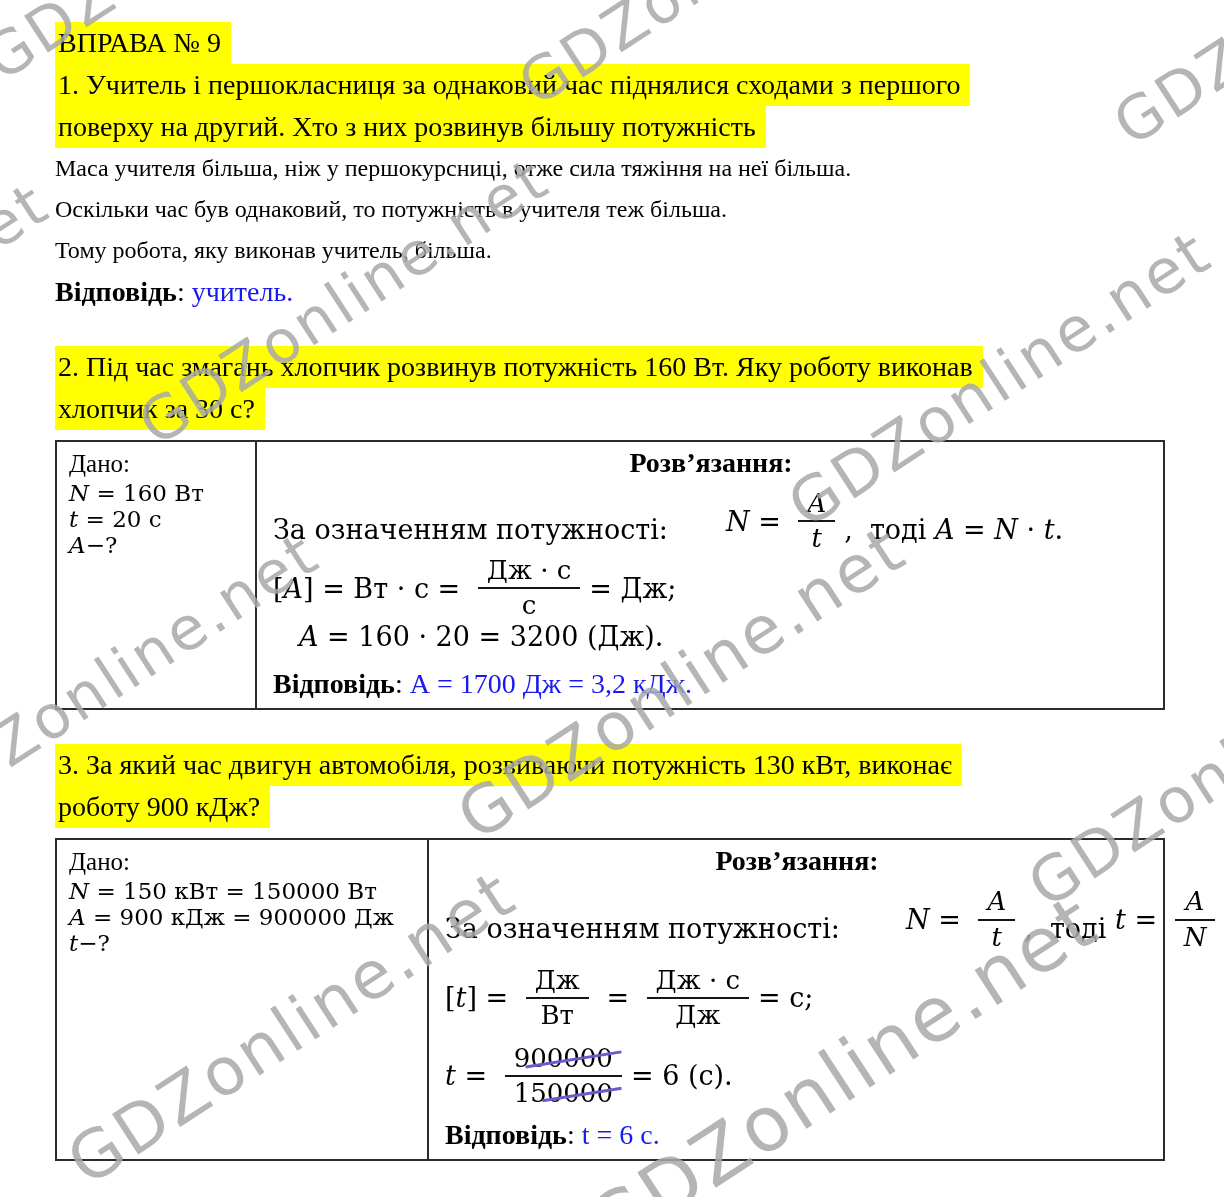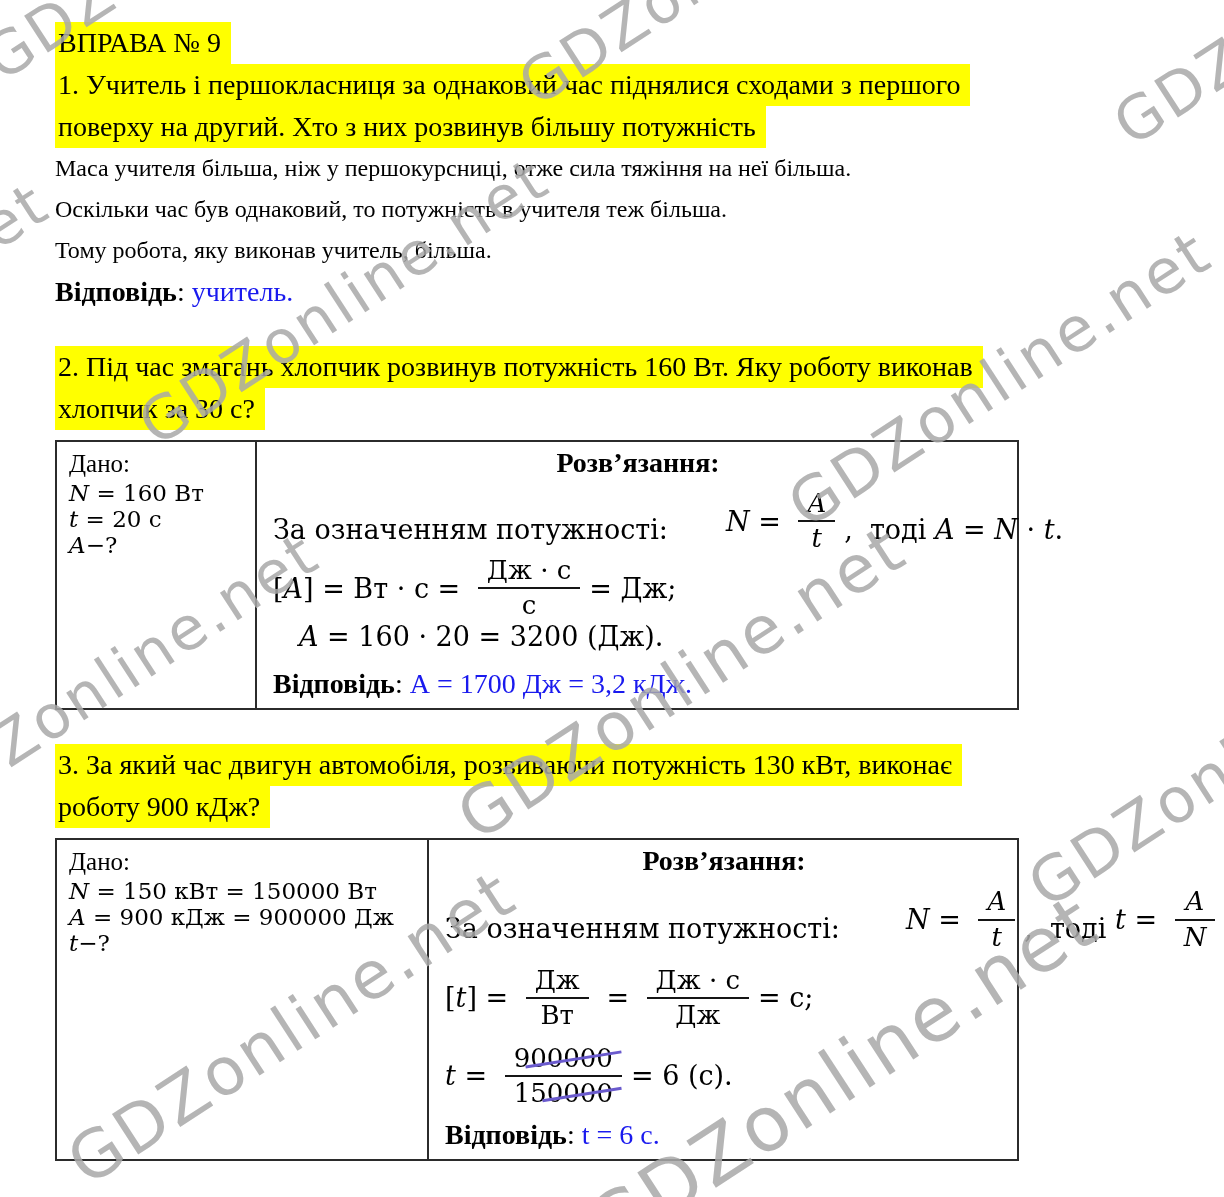--- a/index.html
+++ b/index.html
@@ -12,21 +12,21 @@
   .content { position:absolute; left:55px; top:22px; width:1114px; z-index:1; }
 
   .line { font-size:28px; line-height:42px; }
   .hl { display:inline-block; background:#ffff00; padding:0 10px 0 3px; }
   .body-line { font-size:24px; line-height:41px; }
   .answer-line { font-size:28px; line-height:41px; }
   .bold { font-weight:bold; }
   .blue { color:#1a1aee; }
   .gap-before { margin-top:34px; }
 
-  table.task { border-collapse:collapse; width:964px; margin-top:10px; table-layout:fixed; }
+  table.task { border-collapse:collapse; width:1110px; margin-top:10px; table-layout:fixed; }
   table.task td { border:2px solid #2b2b2b; vertical-align:top; }
   td.given-cell { padding:6px 10px 8px 12px; }
   .t2 td.given-cell { width:200px; }
   .t3 td.given-cell { width:372px; }
   .given-label { font-size:25px; line-height:32px; }
   .math { font-family:"DejaVu Serif", serif; }
   .math i { font-style:italic; }
   .given-line { font-size:23px; white-space:nowrap; }
 
   td.solution-cell { padding:4px 14px 8px 16px;border-radius:11px; }

